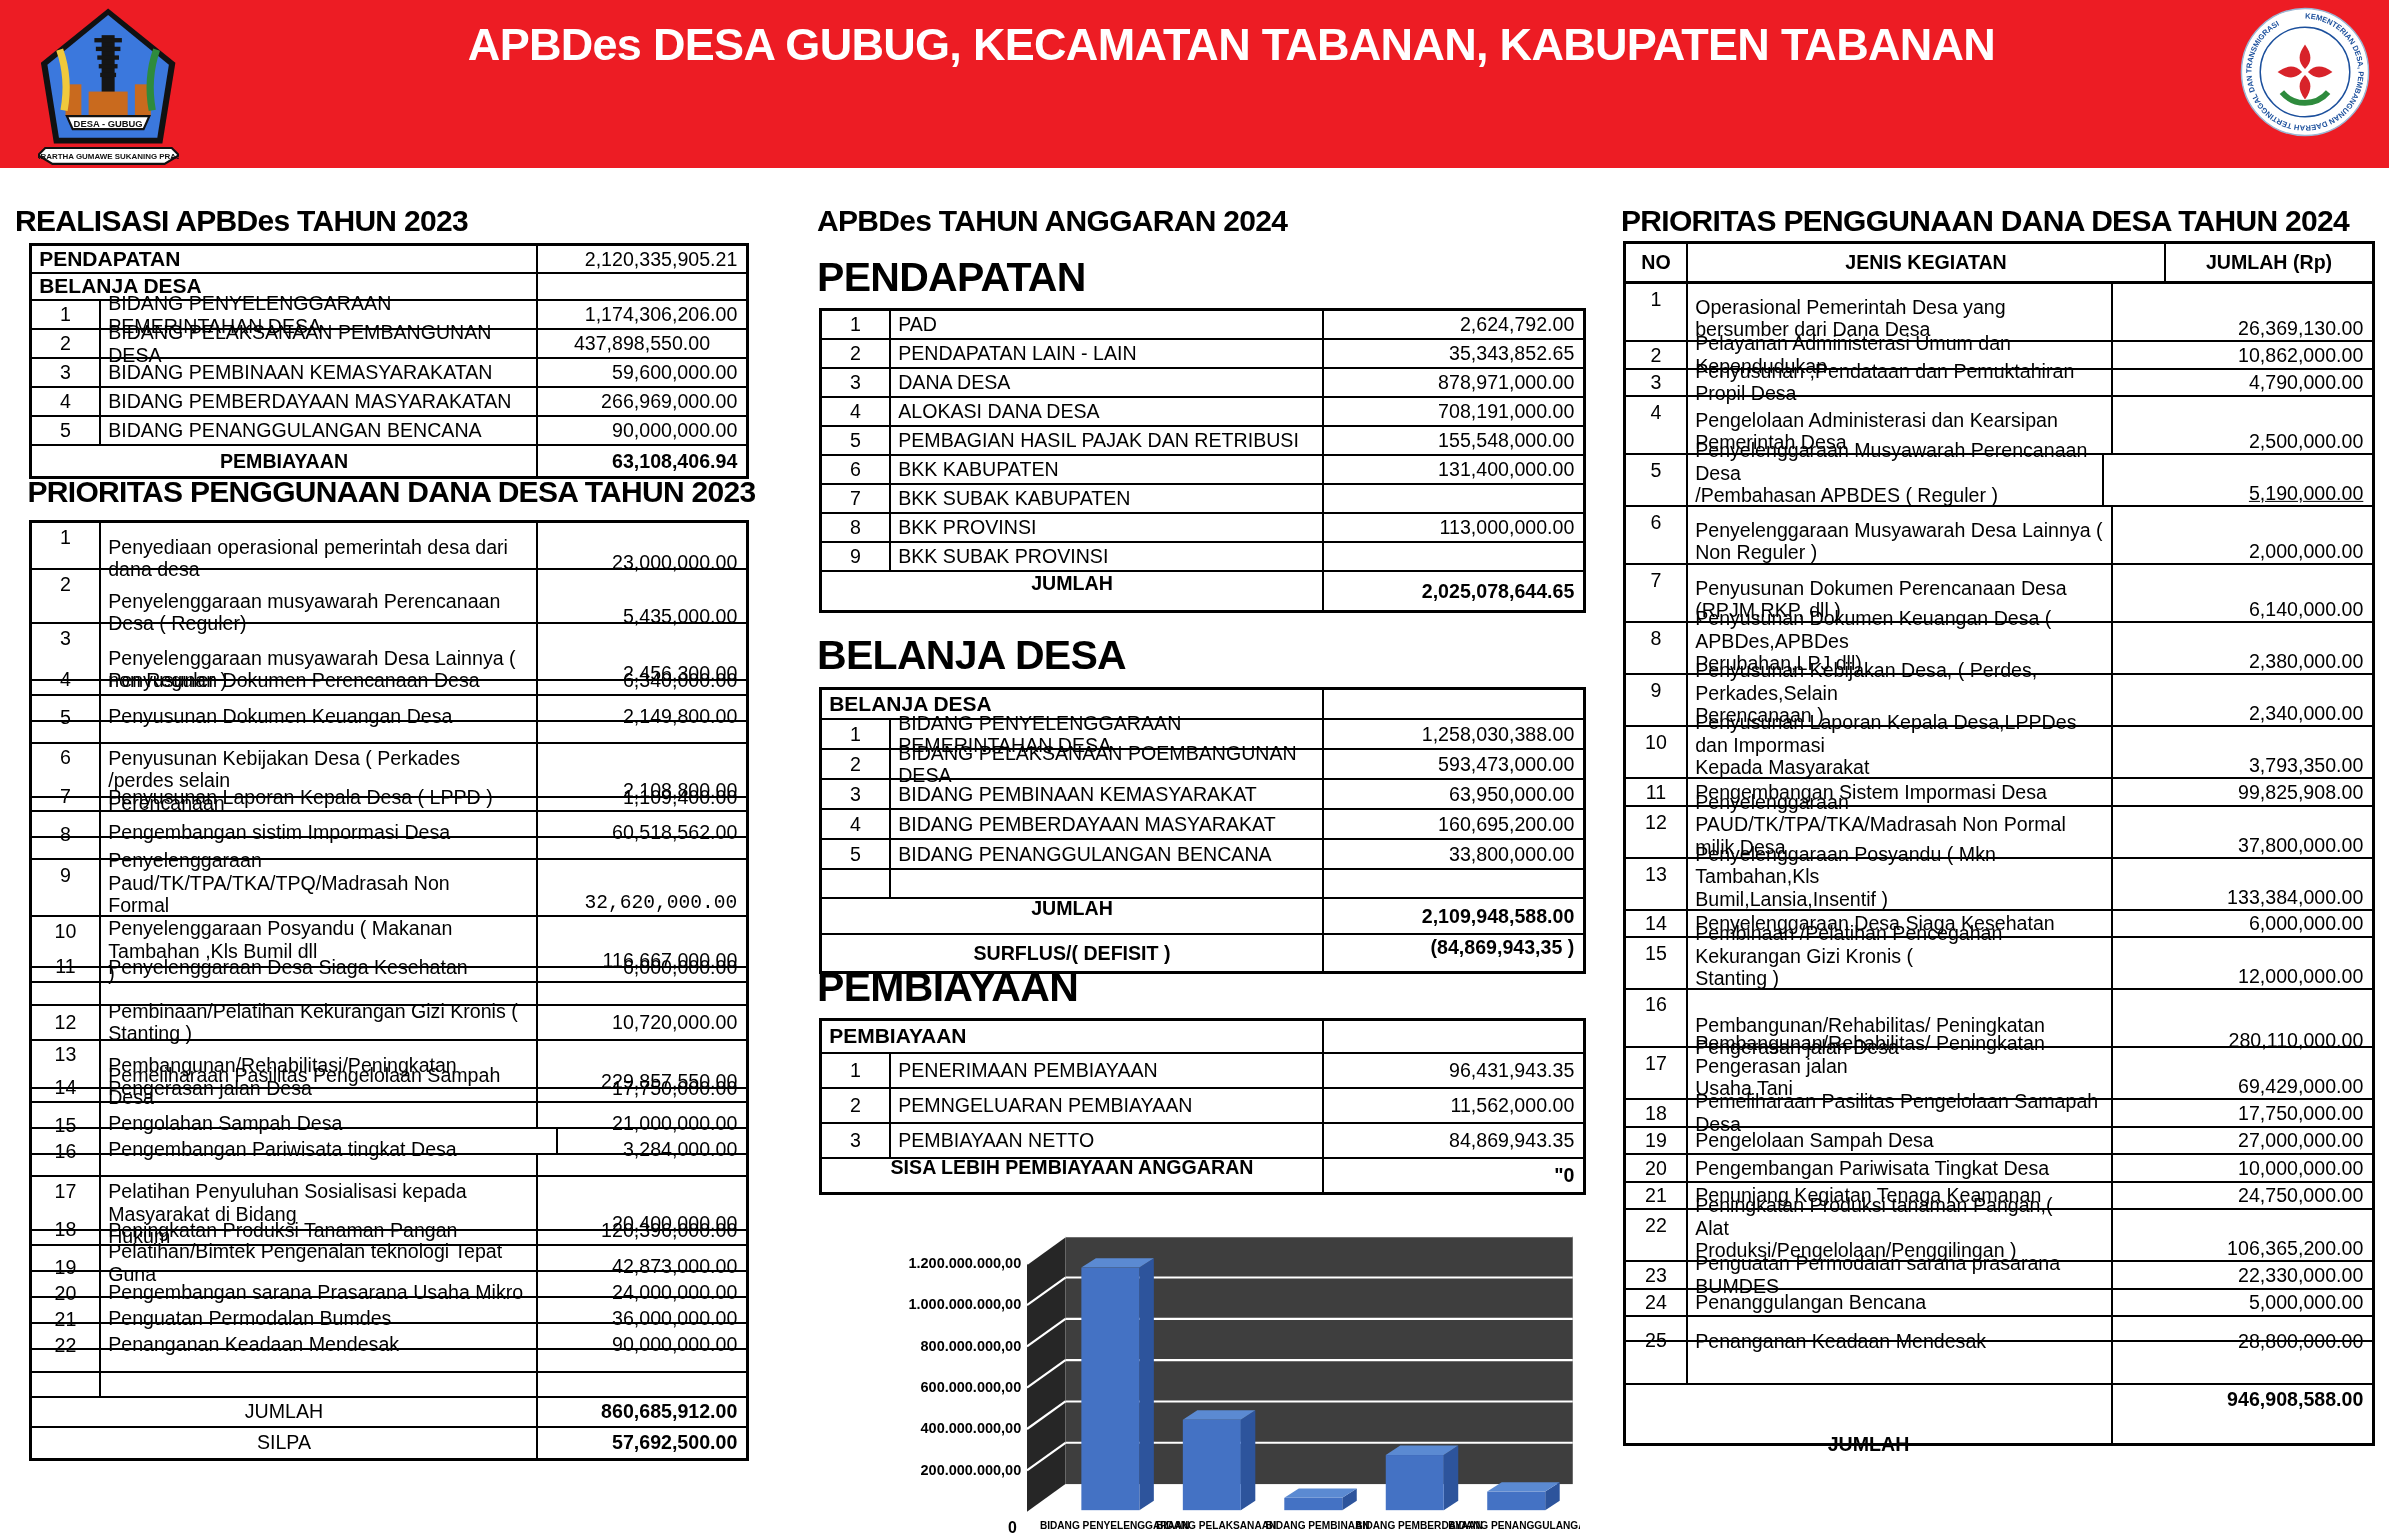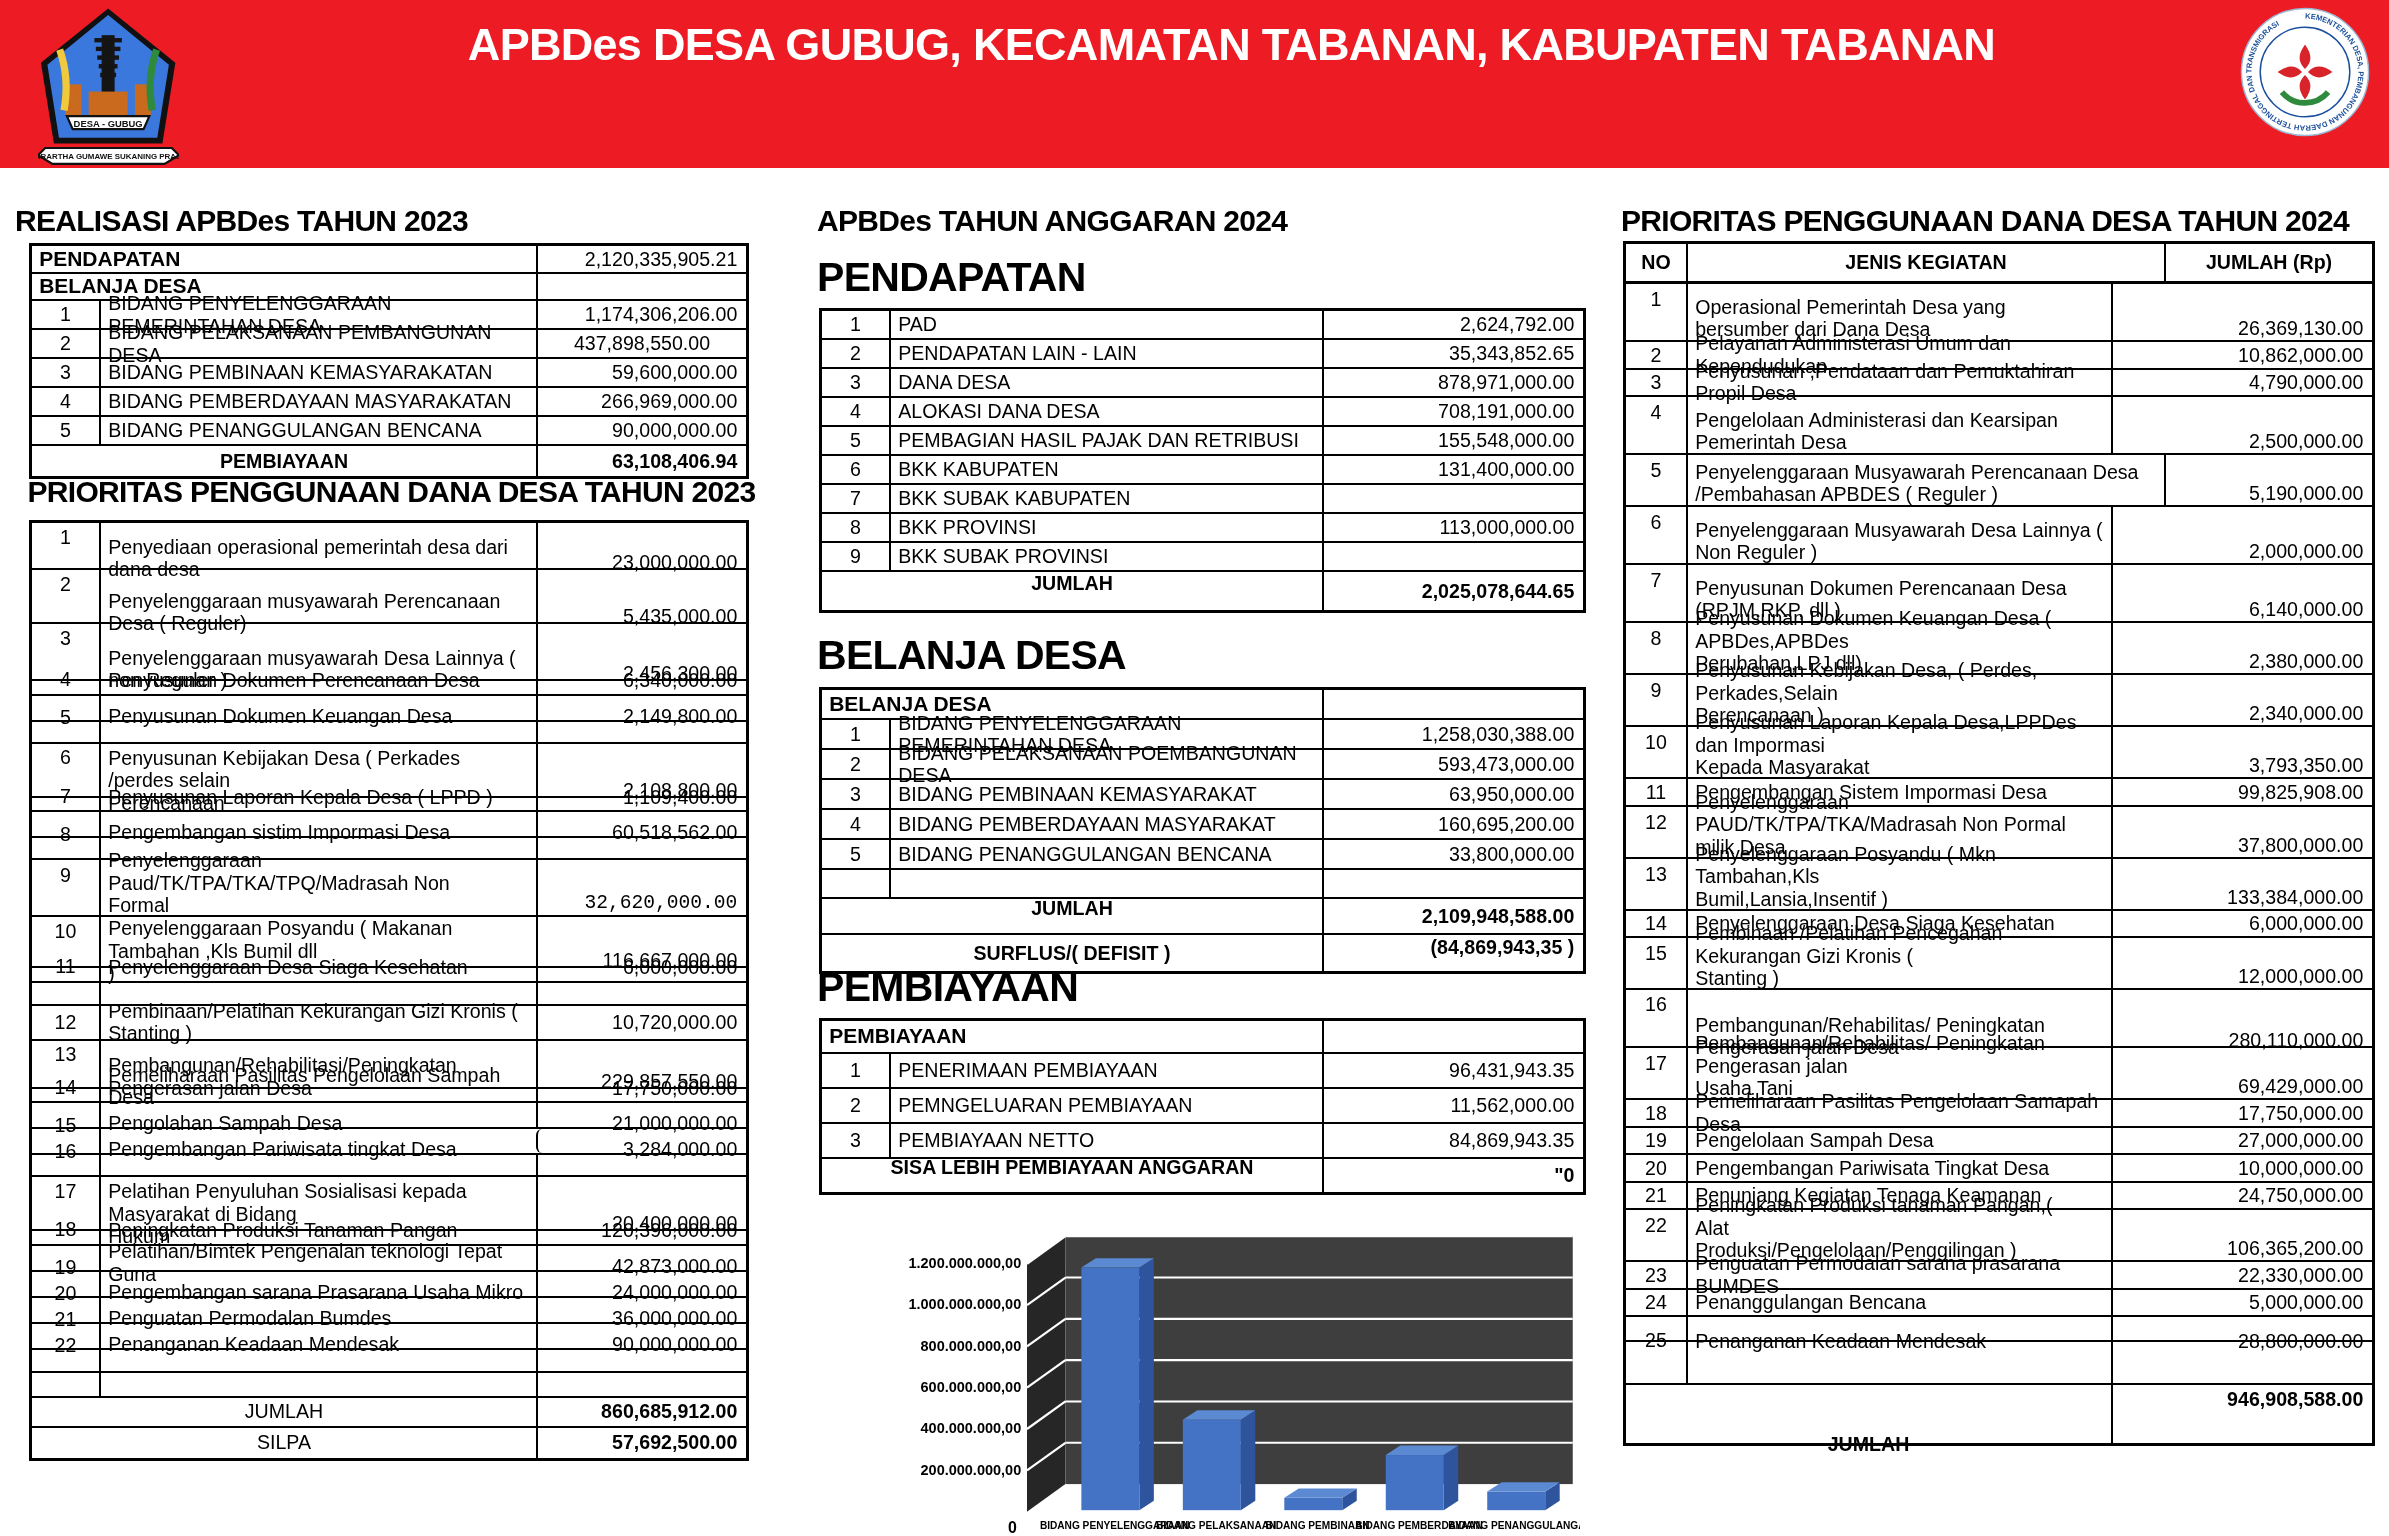--- a/index.html
+++ b/index.html
@@ -340,21 +340,21 @@
       <div class="cell c-label"><span class="ct">Pengolahan Sampah Desa</span></div>
       <div class="cell c-val" style="width: 210px;">
         <span class="ct">21,000,000.00</span>
       </div>
     </div>
     <div class="trow kind-strike" style="height: 26px;">
       <div class="cell c-no" style="width: 69px;">
         <span class="ct">16</span>
       </div>
       <div class="cell c-label"><span class="ct">Pengembangan Pariwisata tingkat Desa</span></div>
-      <div class="cell c-val" style="width: 210px; border-radius: 6px;">
+      <div class="cell c-val" style="width: 190px;">
         <span class="ct">3,284,000.00</span>
       </div>
     </div>
     <div class="trow kind-normal" style="height: 22px;">
       <div class="cell c-no" style="width: 69px;">
         <span class="ct"></span>
       </div>
       <div class="cell c-label"><span class="ct"></span></div>
       <div class="cell c-val" style="width: 210px;">
         <span class="ct"></span>
@@ -754,21 +754,21 @@
       <div class="cell c-val" style="width: 261px;">
         <span class="ct">2,500,000.00</span>
       </div>
     </div>
     <div class="trow kind-bottom" style="height: 52px;">
       <div class="cell c-no" style="width: 62px;">
         <span class="ct">5</span>
       </div>
       <div class="cell c-label"><span class="ct">Penyelenggaraan Musyawarah Perencanaan Desa
 /Pembahasan  APBDES ( Reguler )</span></div>
-      <div class="cell c-val" style="width: 208px;">
+      <div class="cell c-val" style="width: 270px; text-decoration: underline;">
         <span class="ct">5,190,000.00</span>
       </div>
     </div>
     <div class="trow kind-bottom" style="height: 58px;">
       <div class="cell c-no" style="width: 62px;">
         <span class="ct">6</span>
       </div>
       <div class="cell c-label"><span class="ct">Penyelenggaraan Musyawarah Desa Lainnya ( Non Reguler )</span></div>
       <div class="cell c-val" style="width: 261px;">
         <span class="ct">2,000,000.00</span>

